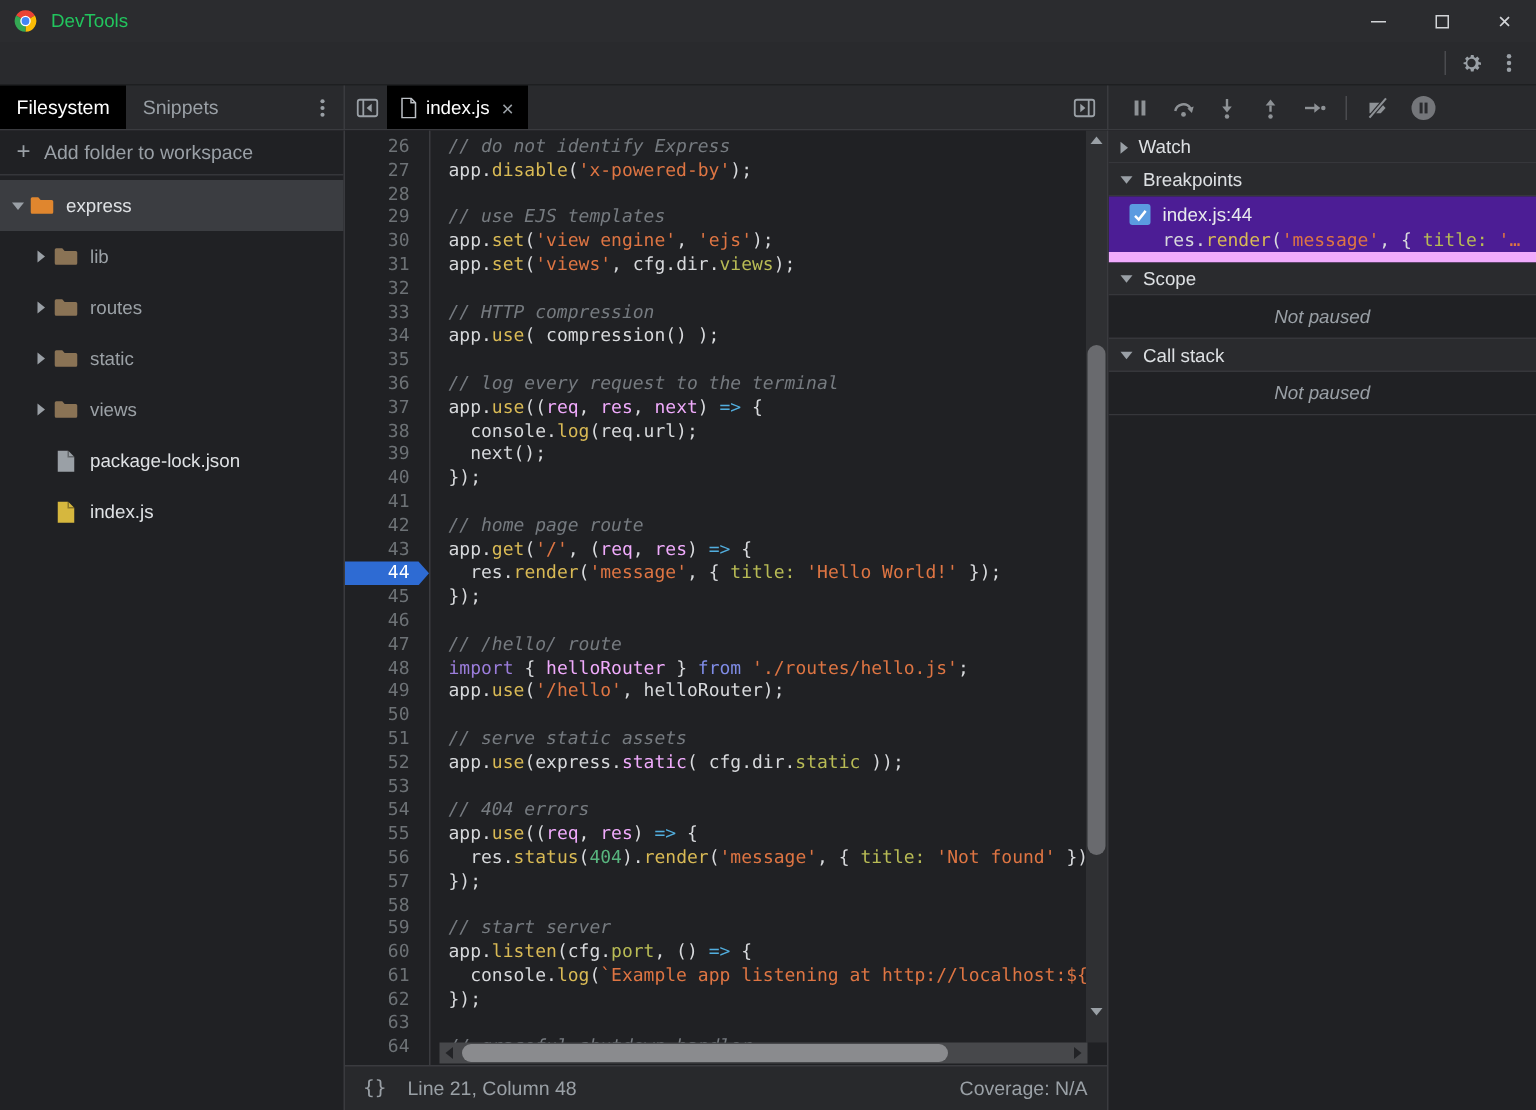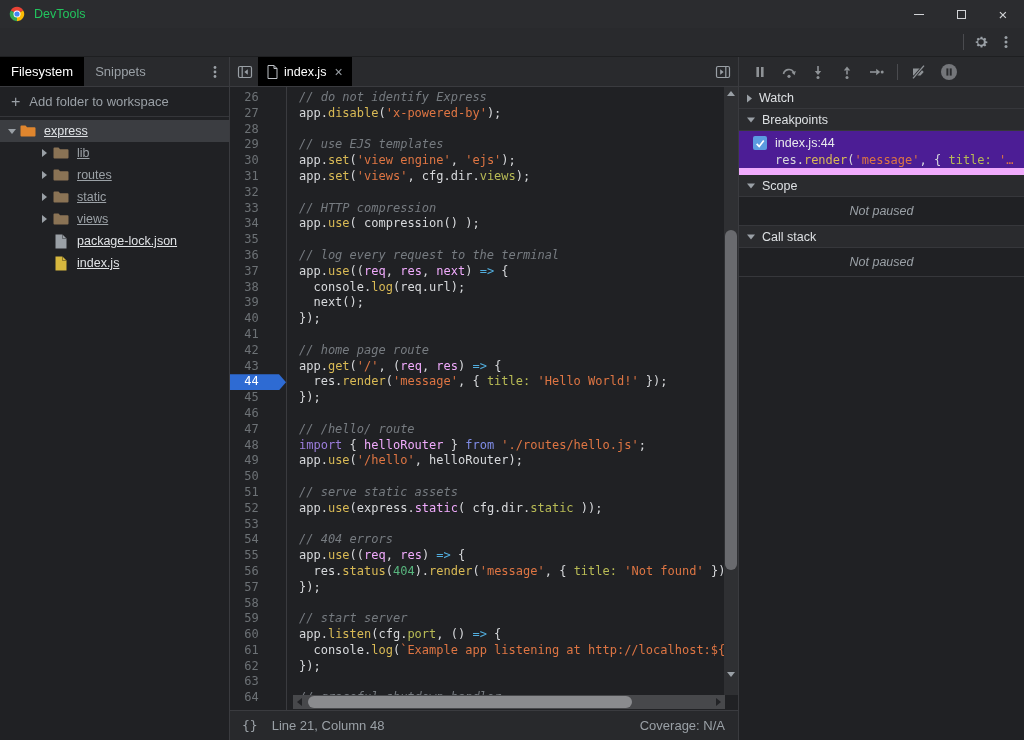--- a/index.html
+++ b/index.html
@@ -38,32 +38,32 @@
   .show-right { margin-left:auto; margin-right:7px; display:flex; align-items:center; }
   
   .content { display:flex; height:653px; }
   .nav-col { width:230px; border-right:1px solid #3a3b3f; background:#202124; }
   .editor-col { width:509px; border-right:1px solid #3a3b3f; position:relative; background:#202124; }
   .debug-col { flex:1; background:#202124; display:flex; flex-direction:column; }
   
   .add-folder { height:30px; display:flex; align-items:center; gap:9px; padding-left:11px; border-bottom:1px solid #35363a; color:#9aa0a6; font-size:13px; }
   .plus { font-size:16px; line-height:1; color:#9aa0a6; }
   .tree { padding-top:3px; }
-  .tree-row { height:22px; display:flex; align-items:center; font-size:12.5px; color:#dfe2e5;text-decoration:underline; }
+  .tree-row { height:34px; display:flex; align-items:center; font-size:12.5px; color:#dfe2e5; }
   .tree-row.selected { background:#3b3d41; }
   .tree-row.dim { color:#9ba1a6; }
   .tree-row .caret-slot { width:13px; display:flex; justify-content:center; flex:0 0 auto; }
   .tree-row .icon-slot { width:20px; display:flex; justify-content:center; flex:0 0 auto; }
-  .lvl0 { padding-left:5px; } .lvl1 { padding-left:38px; }
+  .lvl0 { padding-left:5px; } .lvl1 { padding-left:21px; }
   .caret-down { width:0; height:0; border-left:4px solid transparent; border-right:4px solid transparent; border-top:5px solid #9aa0a6; }
   .caret-right { width:0; height:0; border-top:4px solid transparent; border-bottom:4px solid transparent; border-left:5px solid #9aa0a6; }
   .tree-label { margin-left:6px; white-space:nowrap; }
   
   .gutter { position:absolute; left:0; top:0; bottom:30px; width:57px; border-right:1px solid #3a3b3f; padding-top:3px; background:#202124; }
-  .gutter-row { height:15.8px; line-height:15.8px; text-align:center; padding-right:13px;
+  .gutter-row { height:15.8px; line-height:15.8px; text-align:right; padding-right:13px;
     font-family:"DejaVu Sans Mono", monospace; font-size:12px; color:#6d7276; }
   .gutter-row.bp { background:#2e6bd3; color:#fff;
     clip-path:polygon(0 0, calc(100% - 7px) 0, 100% 50%, calc(100% - 7px) 100%, 0 100%); }
   .code { position:absolute; left:58px; top:3px; width:437px; height:606px; overflow:hidden;
     padding-left:11px; font-family:"DejaVu Sans Mono", monospace; font-size:12px; white-space:pre; }
   .code-line { height:15.8px; line-height:15.8px; }
   .tk-d { color:#d7d9dc; } .tk-c { color:#767b80; font-style:italic; }
   .tk-f { color:#d9ba55; } .tk-s { color:#de7543; }
   .tk-k { color:#9b7ddb; } .tk-k2 { color:#7f8ce6; }
   .tk-v { color:#f0abfc; } .tk-p { color:#b8bb55; }

